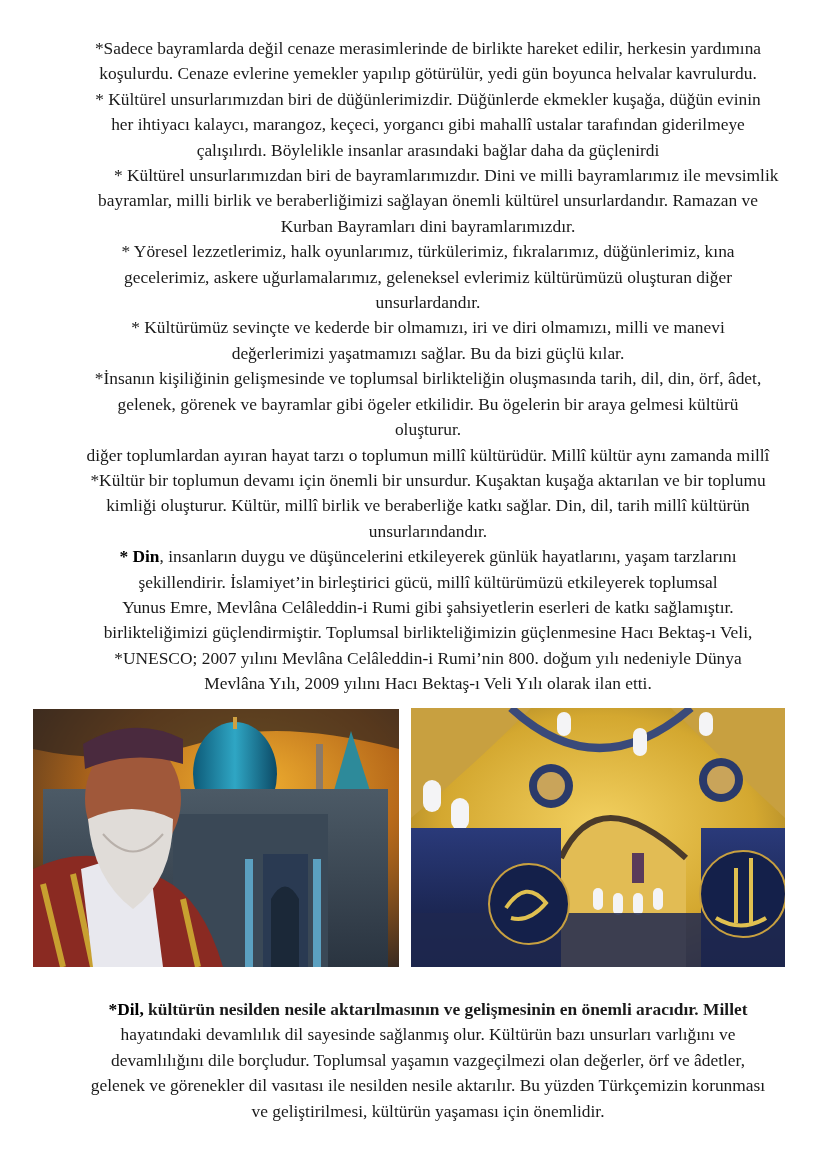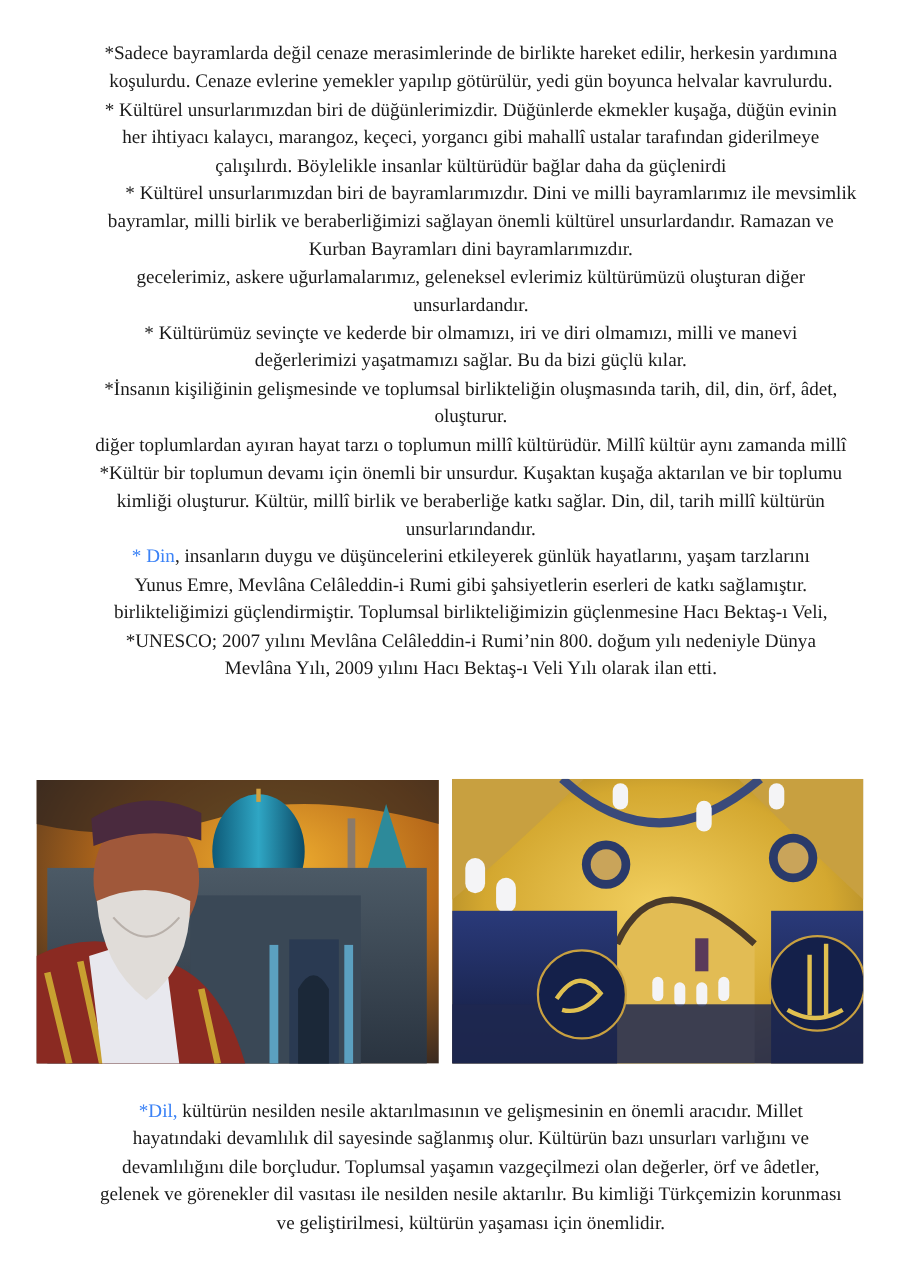--- a/index.html
+++ b/index.html
@@ -1,49 +1,52 @@
 <!DOCTYPE html>
 <html><head>
 <meta charset="utf-8">
 <style>
   html, body { margin: 0; padding: 0; background: #ffffff; }
   body { width: 828px; height: 1171px; position: relative; overflow: hidden;
          font-family: "Liberation Serif", "DejaVu Serif", serif; color: #1a1a1a; }
   .page { position: absolute; left: 4px; top: 0; width: 828px; height: 1171px; text-align: center; }
   .text-block { position: absolute; left: 29px; width: 790px; font-size: 17.4px; line-height: 25.4px; }
   .line { display: block; white-space: nowrap; }
-  .red { color: #3b82f6; font-weight: normal; }
+  .red { color: #000000; font-weight: bold; }
   .figure { position: absolute; overflow: hidden; }
   .figure svg { display: block; width: 100%; height: 100%; }
 </style>
 </head>
 <body>
 
 <div class="page">
 
   <div class="text-block" style="top:36px;">
     <span class="line">*Sadece bayramlarda değil cenaze merasimlerinde de birlikte hareket edilir, herkesin yardımına</span>
     <span class="line">koşulurdu. Cenaze evlerine yemekler yapılıp götürülür, yedi gün boyunca helvalar kavrulurdu.</span>
     <span class="line">* Kültürel unsurlarımızdan biri de düğünlerimizdir. Düğünlerde ekmekler kuşağa, düğün evinin</span>
     <span class="line">her ihtiyacı kalaycı, marangoz, keçeci, yorgancı gibi mahallî ustalar tarafından giderilmeye</span>
-    <span class="line">çalışılırdı. Böylelikle insanlar kültürüdür bağlar daha da güçlenirdi</span>
+    <span class="line">çalışılırdı. Böylelikle insanlar arasındaki bağlar daha da güçlenirdi</span>
     <span class="line" style="white-space:pre;margin-left:32px;"> * Kültürel unsurlarımızdan biri de bayramlarımızdır. Dini ve milli bayramlarımız ile mevsimlik</span>
     <span class="line">bayramlar, milli birlik ve beraberliğimizi sağlayan önemli kültürel unsurlardandır. Ramazan ve</span>
     <span class="line">Kurban Bayramları dini bayramlarımızdır.</span>
+    <span class="line">* Yöresel lezzetlerimiz, halk oyunlarımız, türkülerimiz, fıkralarımız, düğünlerimiz, kına</span>
     <span class="line">gecelerimiz, askere uğurlamalarımız, geleneksel evlerimiz kültürümüzü oluşturan diğer</span>
     <span class="line">unsurlardandır.</span>
     <span class="line">* Kültürümüz sevinçte ve kederde bir olmamızı, iri ve diri olmamızı, milli ve manevi</span>
     <span class="line">değerlerimizi yaşatmamızı sağlar. Bu da bizi güçlü kılar.</span>
     <span class="line">*İnsanın kişiliğinin gelişmesinde ve toplumsal birlikteliğin oluşmasında tarih, dil, din, örf, âdet,</span>
+    <span class="line">gelenek, görenek ve bayramlar gibi ögeler etkilidir. Bu ögelerin bir araya gelmesi kültürü</span>
     <span class="line">oluşturur.</span>
     <span class="line">diğer toplumlardan ayıran hayat tarzı o toplumun millî kültürüdür. Millî kültür aynı zamanda millî</span>
     <span class="line">*Kültür bir toplumun devamı için önemli bir unsurdur. Kuşaktan kuşağa aktarılan ve bir toplumu</span>
     <span class="line">kimliği oluşturur. Kültür, millî birlik ve beraberliğe katkı sağlar. Din, dil, tarih millî kültürün</span>
     <span class="line">unsurlarındandır.</span>
     <span class="line"><span class="red">* Din</span><span>, insanların duygu ve düşüncelerini etkileyerek günlük hayatlarını, yaşam tarzlarını</span></span>
+    <span class="line">şekillendirir. İslamiyet’in birleştirici gücü, millî kültürümüzü etkileyerek toplumsal</span>
     <span class="line">Yunus Emre, Mevlâna Celâleddin-i Rumi gibi şahsiyetlerin eserleri de katkı sağlamıştır.</span>
     <span class="line">birlikteliğimizi güçlendirmiştir. Toplumsal birlikteliğimizin güçlenmesine Hacı Bektaş-ı Veli,</span>
     <span class="line">*UNESCO; 2007 yılını Mevlâna Celâleddin-i Rumi’nin 800. doğum yılı nedeniyle Dünya</span>
     <span class="line">Mevlâna Yılı, 2009 yılını Hacı Bektaş-ı Veli Yılı olarak ilan etti.</span>
   </div>
 
   <div class="figure" style="left:29px; top:709px; width:366px; height:258px;" aria-label="Painting of an elderly bearded man in a skullcap before a blue-domed mosque">
     <svg viewBox="0 0 366 258" preserveAspectRatio="none">
       <defs>
         <radialGradient id="sky" cx="0.6" cy="0.3" r="0.8">
@@ -136,20 +139,20 @@
       <rect x="0" y="205" width="374" height="54" fill="#1e2850" opacity="0.85"></rect>
 
       <circle cx="118" cy="196" r="40" fill="#14204a" stroke="#c8a040" stroke-width="2"></circle>
       <path d="M95 200 Q115 170 135 195 Q118 215 100 210" stroke="#e0c050" stroke-width="4" fill="none"></path>
       <circle cx="332" cy="186" r="43" fill="#14204a" stroke="#c8a040" stroke-width="2"></circle>
       <path d="M340 150 L340 215 M325 160 L325 215 M305 210 Q330 225 355 210" stroke="#e0c050" stroke-width="4" fill="none"></path>
     </svg>
   </div>
 
   <div class="text-block" style="top:997px;">
-    <span class="line"><span class="red">*Dil,</span><span style="white-space:pre;"> kültürün nesilden nesile aktarılmasının ve gelişmesinin en önemli aracıdır. Millet</span></span>
+    <span class="line"><span class="red">*Dil,</span><span style="white-space:pre;font-weight:bold;"> kültürün nesilden nesile aktarılmasının ve gelişmesinin en önemli aracıdır. Millet</span></span>
     <span class="line">hayatındaki devamlılık dil sayesinde sağlanmış olur. Kültürün bazı unsurları varlığını ve</span>
     <span class="line">devamlılığını dile borçludur. Toplumsal yaşamın vazgeçilmezi olan değerler, örf ve âdetler,</span>
-    <span class="line">gelenek ve görenekler dil vasıtası ile nesilden nesile aktarılır. Bu kimliği Türkçemizin korunması</span>
+    <span class="line">gelenek ve görenekler dil vasıtası ile nesilden nesile aktarılır. Bu yüzden Türkçemizin korunması</span>
     <span class="line">ve geliştirilmesi, kültürün yaşaması için önemlidir.</span>
   </div>
 
 </div>
 
 </body></html>

